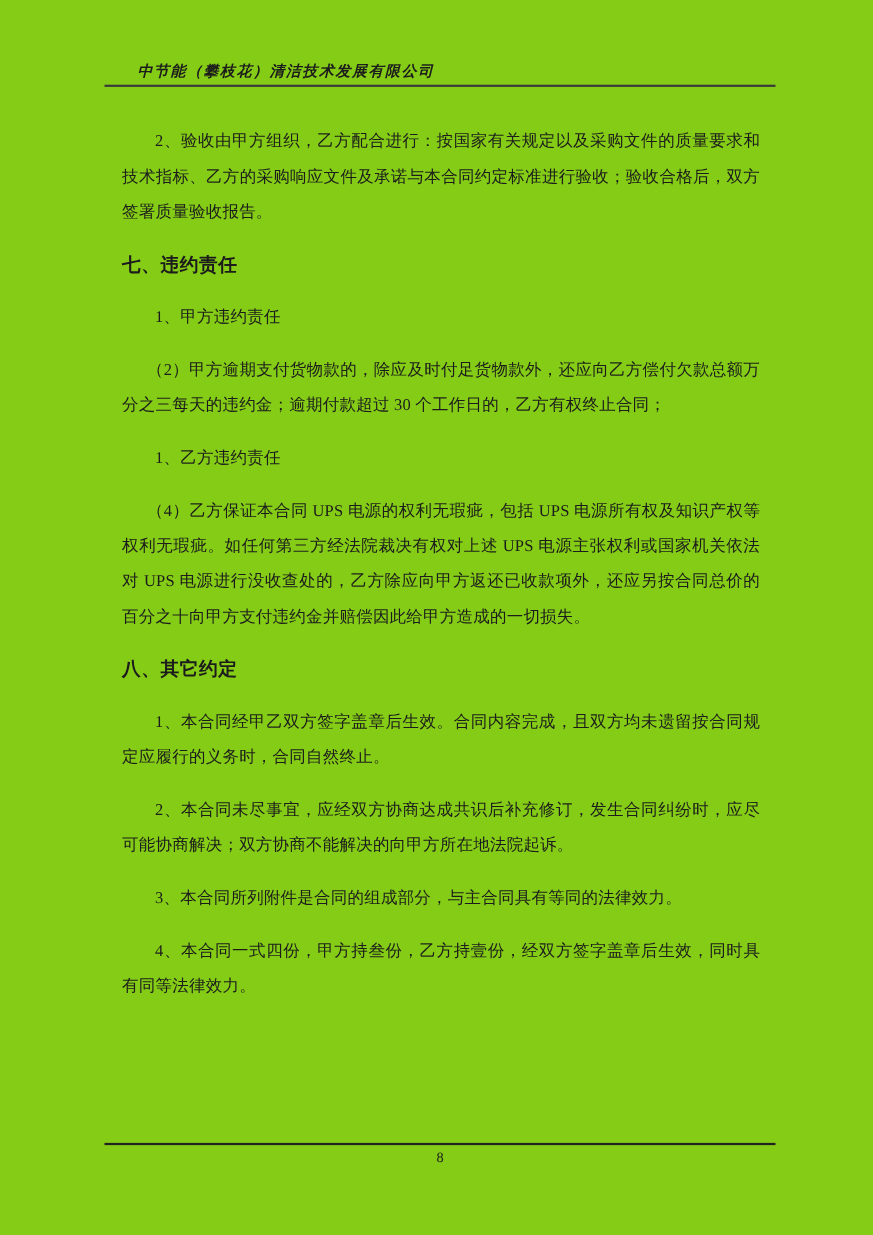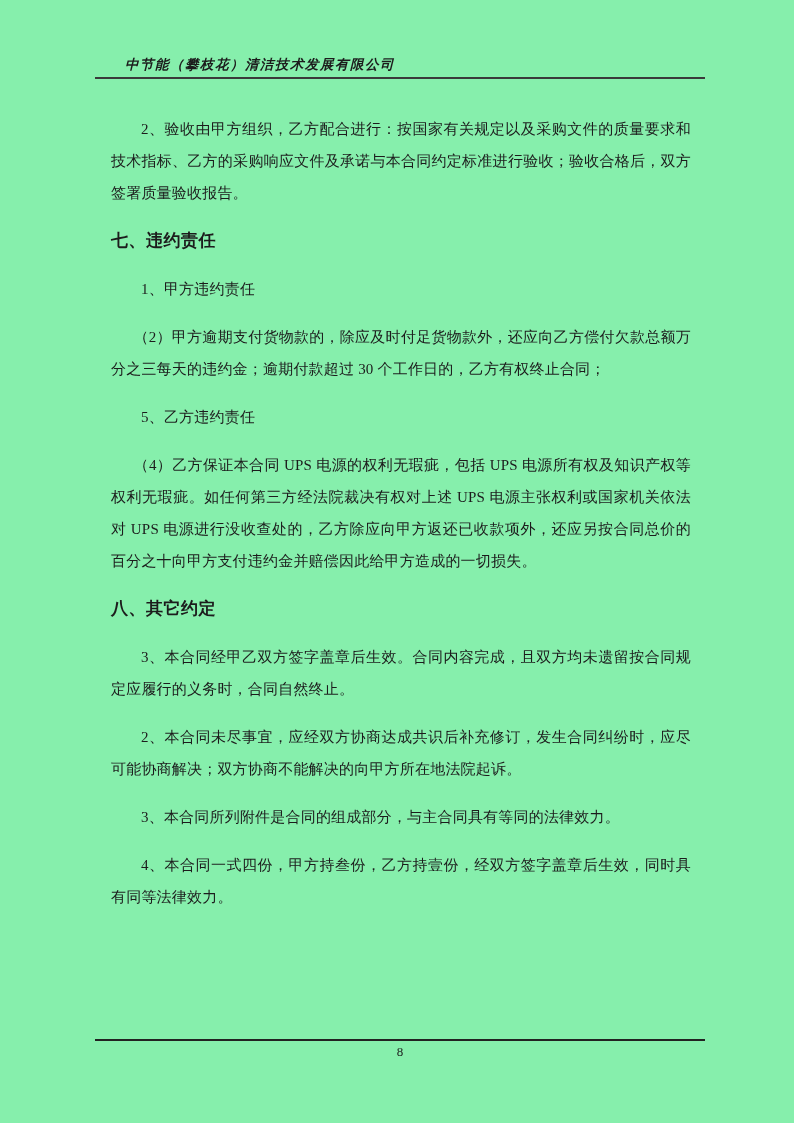--- a/index.html
+++ b/index.html
@@ -4,21 +4,21 @@
 <style>
   html,body{margin:0;padding:0;}
   body{
     width:794px;height:1123px;
     background:#ffffff;
     position:relative;
     font-family:"Liberation Serif","DejaVu Serif",serif;
     color:#1c1c1c;
     overflow:hidden;
   }
-  .page{position:absolute;inset:0;background:#86efac;}
+  .page{position:absolute;inset:0;background:#84cc16;}
 
   
   .page-header{
     position:absolute;
     left:95px;top:0;width:610px;height:77px;
     border-bottom:2px solid #3a3a3a;
     display:flex;align-items:flex-end;
   }
   .company-name{
     font-size:13.5px;
@@ -70,24 +70,24 @@
 
   <div class="page-header">
     <div class="company-name">中节能（攀枝花）清洁技术发展有限公司</div>
   </div>
 
   <div class="content">
       <p class="para">2、验收由甲方组织，乙方配合进行：按国家有关规定以及采购文件的质量要求和技术指标、乙方的采购响应文件及承诺与本合同约定标准进行验收；验收合格后，双方签署质量验收报告。</p>
       <p class="heading">七、违约责任</p>
       <p class="para">1、甲方违约责任</p>
       <p class="para clause">（2）甲方逾期支付货物款的，除应及时付足货物款外，还应向乙方偿付欠款总额万分之三每天的违约金；逾期付款超过 30 个工作日的，乙方有权终止合同；</p>
-      <p class="para">5、乙方违约责任</p>
+      <p class="para">1、乙方违约责任</p>
       <p class="para clause">（4）乙方保证本合同 UPS 电源的权利无瑕疵，包括 UPS 电源所有权及知识产权等权利无瑕疵。如任何第三方经法院裁决有权对上述 UPS 电源主张权利或国家机关依法对 UPS 电源进行没收查处的，乙方除应向甲方返还已收款项外，还应另按合同总价的百分之十向甲方支付违约金并赔偿因此给甲方造成的一切损失。</p>
       <p class="heading">八、其它约定</p>
-      <p class="para">3、本合同经甲乙双方签字盖章后生效。合同内容完成，且双方均未遗留按合同规定应履行的义务时，合同自然终止。</p>
+      <p class="para">1、本合同经甲乙双方签字盖章后生效。合同内容完成，且双方均未遗留按合同规定应履行的义务时，合同自然终止。</p>
       <p class="para">2、本合同未尽事宜，应经双方协商达成共识后补充修订，发生合同纠纷时，应尽可能协商解决；双方协商不能解决的向甲方所在地法院起诉。</p>
       <p class="para">3、本合同所列附件是合同的组成部分，与主合同具有等同的法律效力。</p>
       <p class="para">4、本合同一式四份，甲方持叁份，乙方持壹份，经双方签字盖章后生效，同时具有同等法律效力。</p>
     </div>
 
   <div class="page-footer">
     <span class="page-number">8</span>
   </div>
 
 </div>

